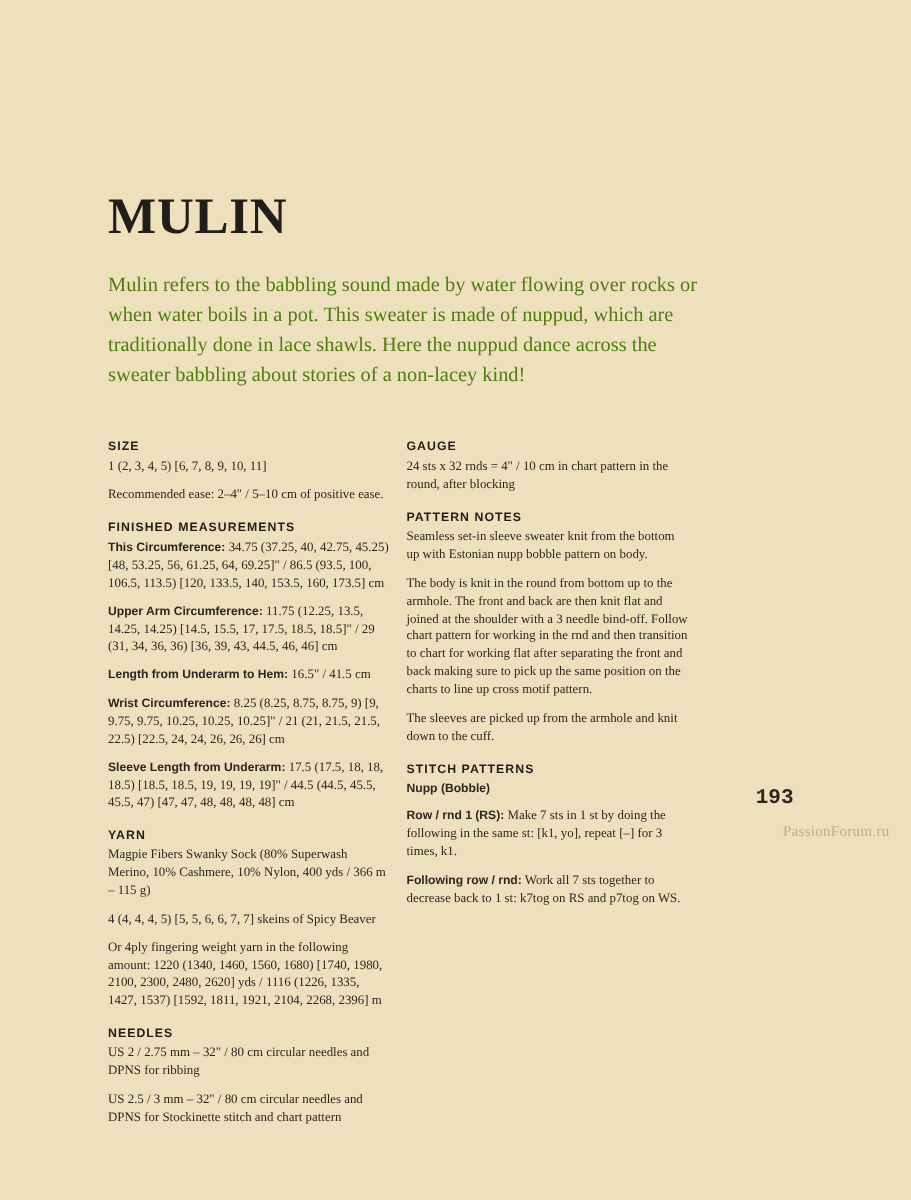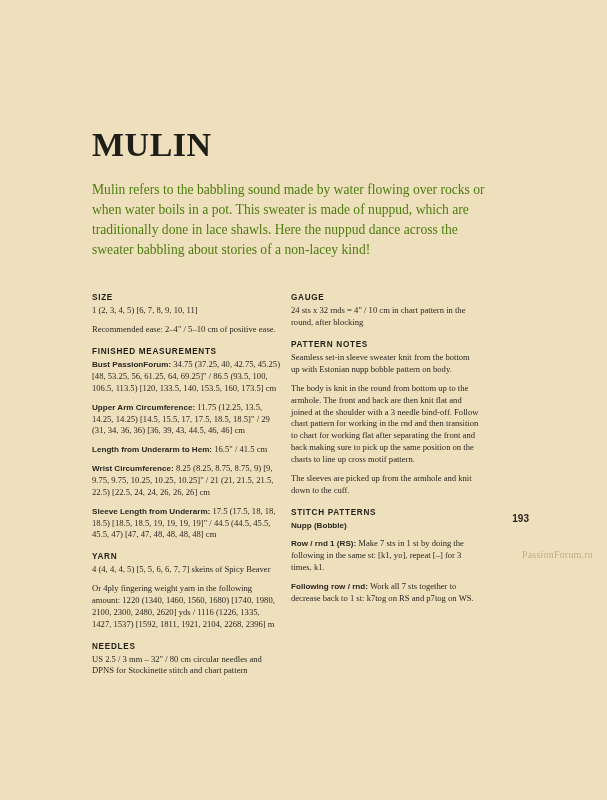--- a/index.html
+++ b/index.html
@@ -14,21 +14,21 @@
     color: #23211c;
     overflow: hidden;
     position: relative;
   }
   .page {
     position: absolute;
     left: 0; top: 0;
     width: 607px;
     height: 580px;
     box-sizing: border-box;
-    padding: 128px 78px 0 92px;
+    padding: 128px 78px 0 72px;
   }
   .title {
     font-family: "Liberation Serif", serif;
     font-size: 34px;
     font-weight: bold;
     letter-spacing: 0.5px;
     margin: 0 0 18px 0;
     line-height: 1;
     color: #201e19;
   }
@@ -69,23 +69,23 @@
   }
   p.body:last-child { margin-bottom: 0; }
   .lbl {
     font-family: "Liberation Sans", sans-serif;
     font-weight: bold;
     font-size: 8.1px;
   }
   .pageno {
     position: absolute;
     right: 78px;
-    bottom: 56px;
-    font-family: Liberation Sans, sans-serif;
-    font-size: 10px;
+    bottom: 40px;
+    font-family: Liberation Mono, monospace;
+    font-size: 14px;
     font-weight: bold;
     color: #2a2721;
   }
   .watermark {
     position: absolute;
     right: 14px;
     bottom: 20px;
     font-family: "Liberation Serif", serif;
     font-size: 10px;
     color: #c0ad88;
@@ -106,35 +106,37 @@
     <div class="col left">
 
       <div class="sec-block">
         <h3 class="sec">SIZE</h3>
         <p class="body">1 (2, 3, 4, 5) [6, 7, 8, 9, 10, 11]</p>
         <p class="body">Recommended ease: 2–4" / 5–10 cm of positive ease.</p>
       </div>
 
       <div class="sec-block">
         <h3 class="sec">FINISHED MEASUREMENTS</h3>
-        <p class="body"><span class="lbl">Bust PassionForum:</span> <span>34.75 (37.25, 40, 42.75, 45.25) [48, 53.25, 56, 61.25, 64, 69.25]" / 86.5 (93.5, 100, 106.5, 113.5) [120, 133.5, 140, 153.5, 160, 173.5] cm</span></p>
+        <p class="body"><span class="lbl">This Circumference:</span> <span>34.75 (37.25, 40, 42.75, 45.25) [48, 53.25, 56, 61.25, 64, 69.25]" / 86.5 (93.5, 100, 106.5, 113.5) [120, 133.5, 140, 153.5, 160, 173.5] cm</span></p>
         <p class="body"><span class="lbl">Upper Arm Circumference:</span> <span>11.75 (12.25, 13.5, 14.25, 14.25) [14.5, 15.5, 17, 17.5, 18.5, 18.5]" / 29 (31, 34, 36, 36) [36, 39, 43, 44.5, 46, 46] cm</span></p>
         <p class="body"><span class="lbl">Length from Underarm to Hem:</span> <span>16.5" / 41.5 cm</span></p>
         <p class="body"><span class="lbl">Wrist Circumference:</span> <span>8.25 (8.25, 8.75, 8.75, 9) [9, 9.75, 9.75, 10.25, 10.25, 10.25]" / 21 (21, 21.5, 21.5, 22.5) [22.5, 24, 24, 26, 26, 26] cm</span></p>
         <p class="body"><span class="lbl">Sleeve Length from Underarm:</span> <span>17.5 (17.5, 18, 18, 18.5) [18.5, 18.5, 19, 19, 19, 19]" / 44.5 (44.5, 45.5, 45.5, 47) [47, 47, 48, 48, 48, 48] cm</span></p>
       </div>
 
       <div class="sec-block">
         <h3 class="sec">YARN</h3>
+        <p class="body">Magpie Fibers Swanky Sock (80% Superwash Merino, 10% Cashmere, 10% Nylon, 400 yds / 366 m – 115 g)</p>
         <p class="body">4 (4, 4, 4, 5) [5, 5, 6, 6, 7, 7] skeins of Spicy Beaver</p>
         <p class="body">Or 4ply fingering weight yarn in the following amount: 1220 (1340, 1460, 1560, 1680) [1740, 1980, 2100, 2300, 2480, 2620] yds / 1116 (1226, 1335, 1427, 1537) [1592, 1811, 1921, 2104, 2268, 2396] m</p>
       </div>
 
       <div class="sec-block">
         <h3 class="sec">NEEDLES</h3>
+        <p class="body">US 2 / 2.75 mm – 32" / 80 cm circular needles and DPNS for ribbing</p>
         <p class="body">US 2.5 / 3 mm – 32" / 80 cm circular needles and DPNS for Stockinette stitch and chart pattern</p>
       </div>
 
     </div>
 
     <div class="col right">
 
 
       <div class="sec-block">
         <h3 class="sec">GAUGE</h3>

